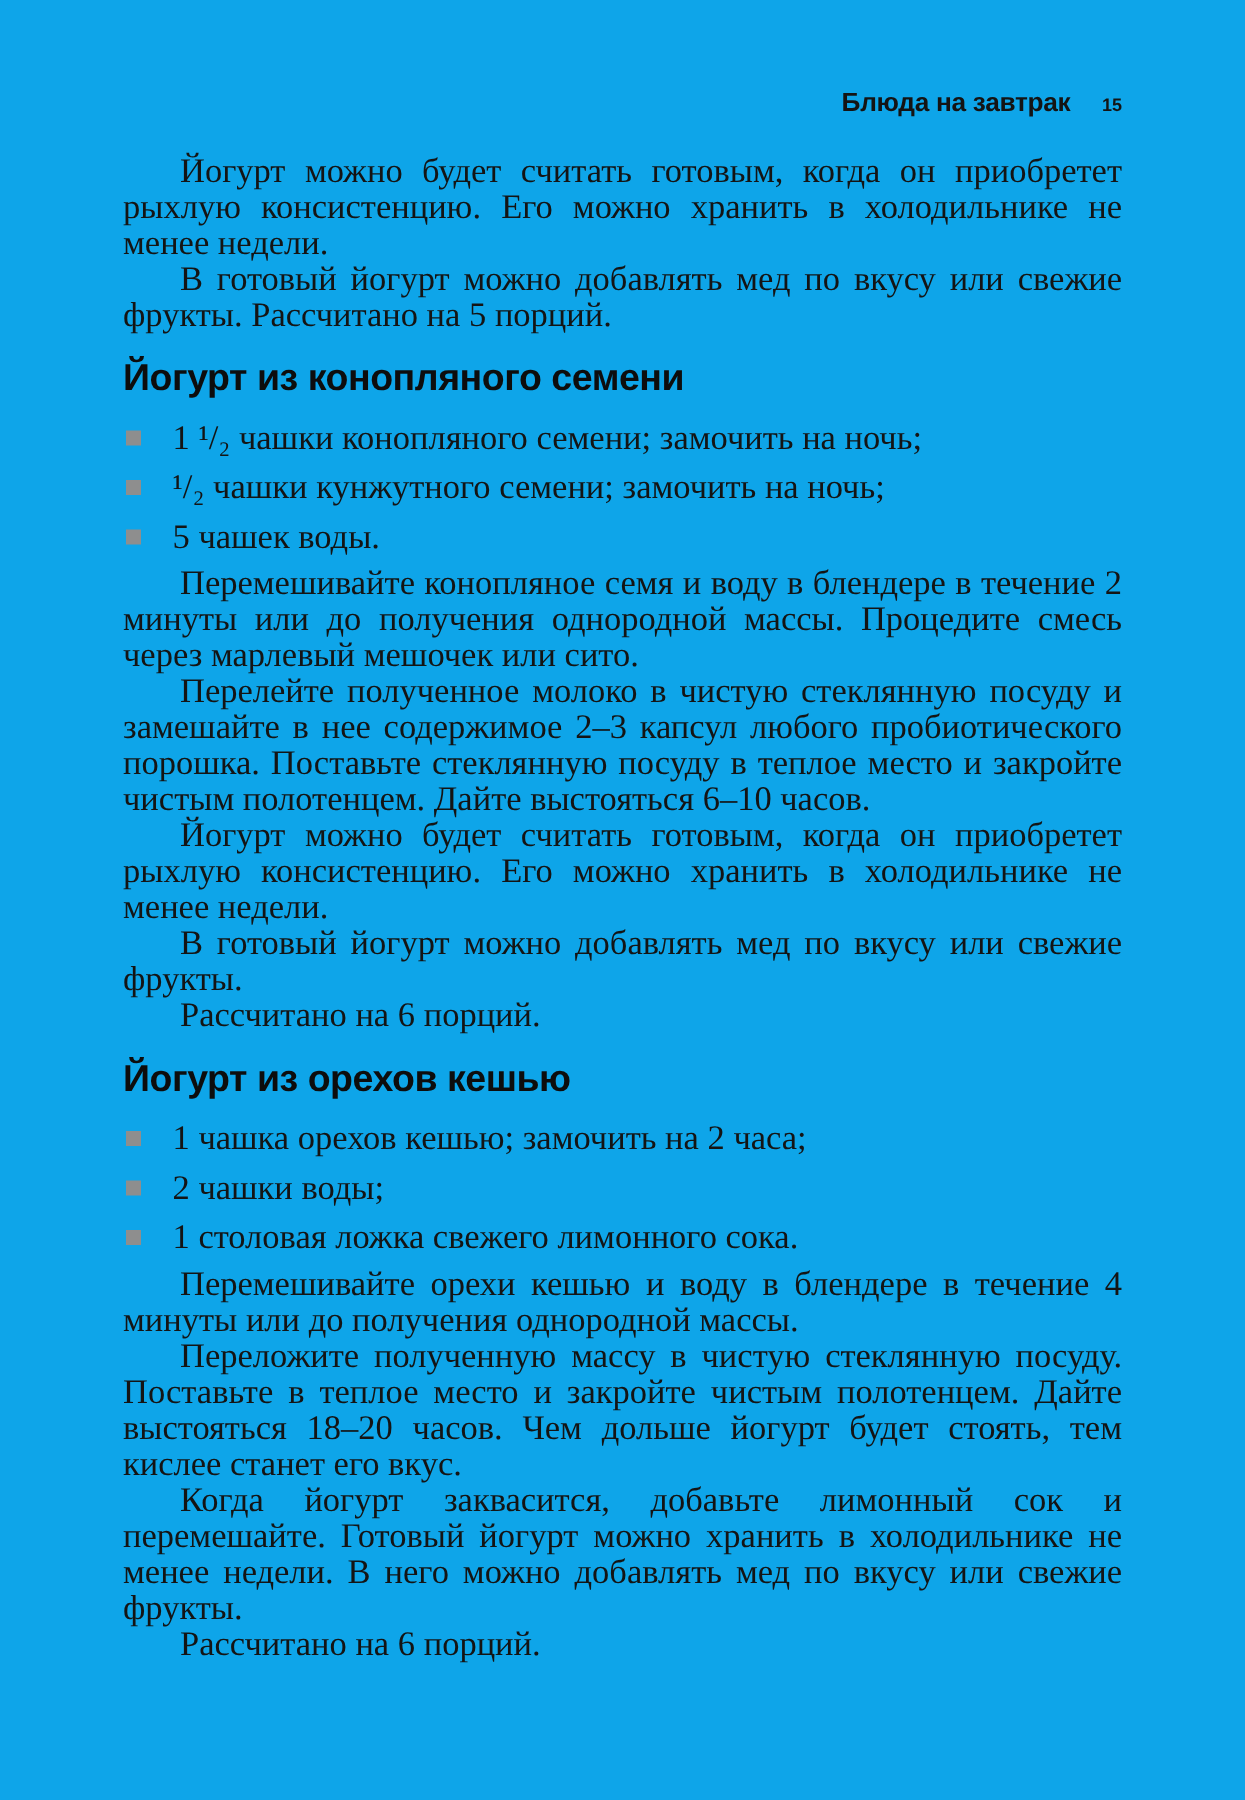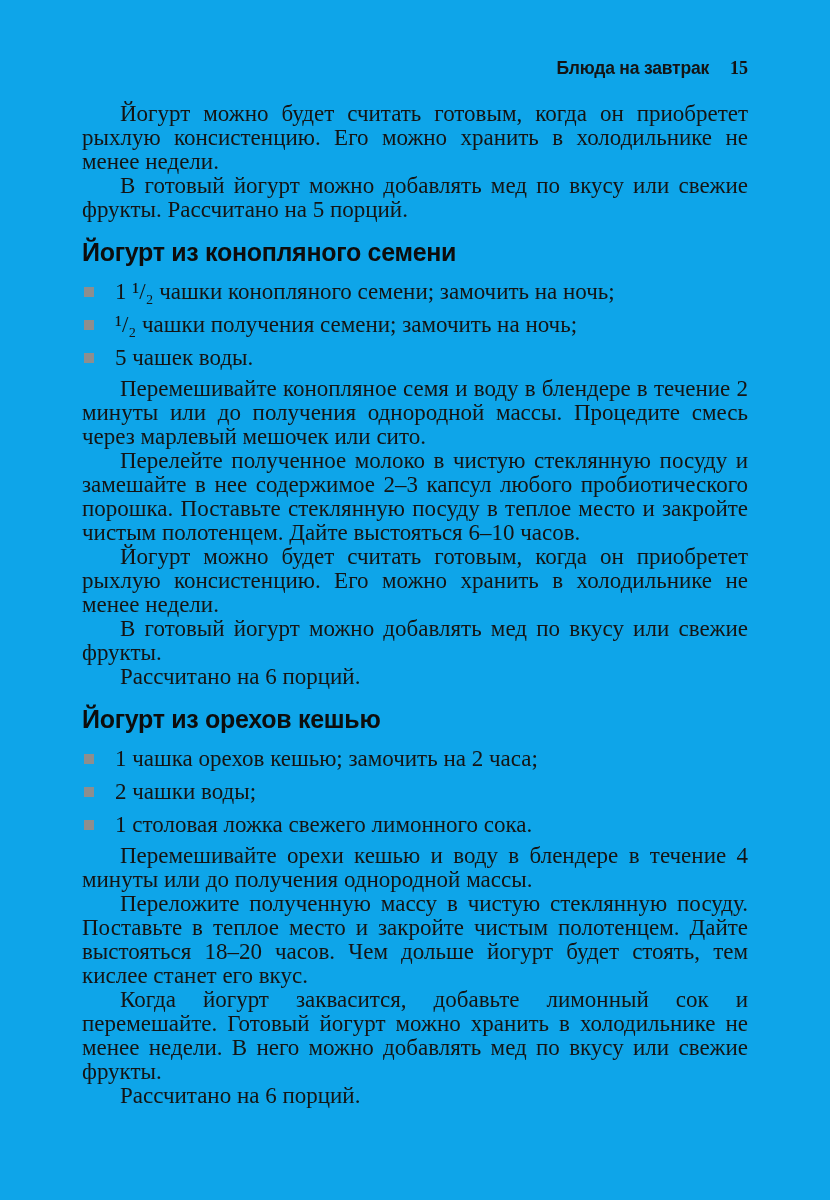--- a/index.html
+++ b/index.html
@@ -28,22 +28,22 @@
     align-items: baseline;
     font-family: "Liberation Sans", sans-serif;
     font-weight: 700;
     margin-bottom: 23px;
   }
   .running-head .chapter {
     font-size: 17.5px;
     letter-spacing: -0.2px;
   }
   .running-head .pagenum {
-    font-family: Liberation Serif, serif;
-    font-size: 18px;
+    font-family: Liberation Sans, sans-serif;
+    font-size: 12px;
     font-weight: 700;
     margin-left: 21px;
   }
   p.body-par {
     margin: 0;
     font-size: 23px;
     line-height: 24px;
     text-align: justify;
     text-indent: 38px;
   }
@@ -94,21 +94,21 @@
 
     <section>
       <h2 class="recipe-title">Йогурт из конопляного семени</h2>
       <ul class="ingredients">
         <li class="ingredient">
           <span class="bullet-square"></span>
           <span class="ingredient-text">1 ¹/₂ чашки конопляного семени; замочить на ночь;</span>
         </li>
         <li class="ingredient">
           <span class="bullet-square"></span>
-          <span class="ingredient-text">¹/₂ чашки получения семени; замочить на ночь;</span>
+          <span class="ingredient-text">¹/₂ чашки кунжутного семени; замочить на ночь;</span>
         </li>
         <li class="ingredient">
           <span class="bullet-square"></span>
           <span class="ingredient-text">5 чашек воды.</span>
         </li>
       </ul>
       <p class="body-par">Перемешивайте конопляное семя и воду в блендере в течение 2 минуты или до получения однородной массы. Процедите смесь через марлевый мешочек или сито.</p>
       <p class="body-par">Перелейте полученное молоко в чистую стеклянную посуду и замешайте в нее содержимое 2–3 капсул любого пробиотического порошка. Поставьте стеклянную посуду в теплое место и закройте чистым полотенцем. Дайте выстояться 6–10 часов.</p>
       <p class="body-par">Йогурт можно будет считать готовым, когда он приобретет рыхлую консистенцию. Его можно хранить в холодильнике не менее недели.</p>
       <p class="body-par">В готовый йогурт можно добавлять мед по вкусу или свежие фрукты.</p>

